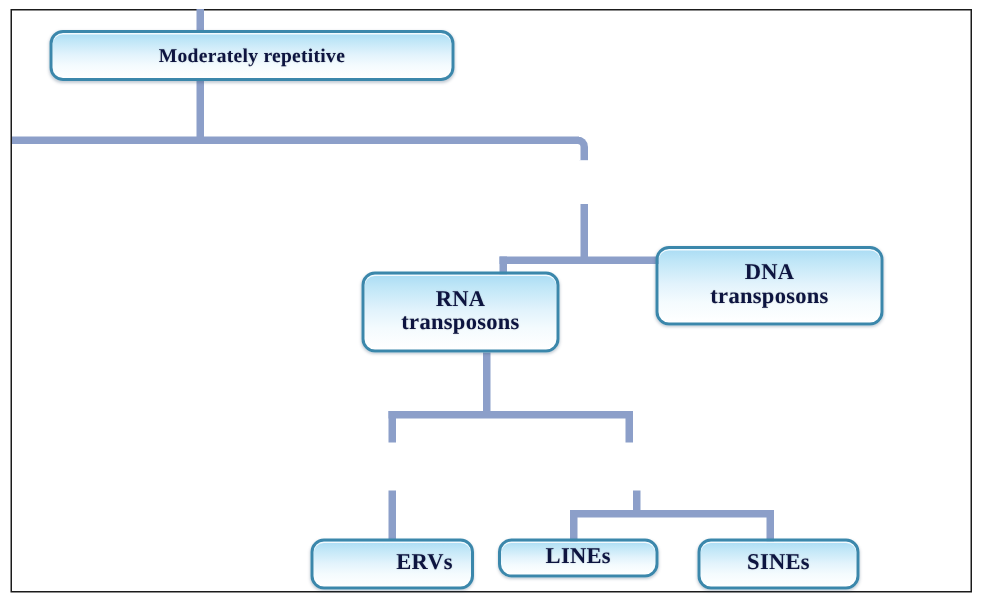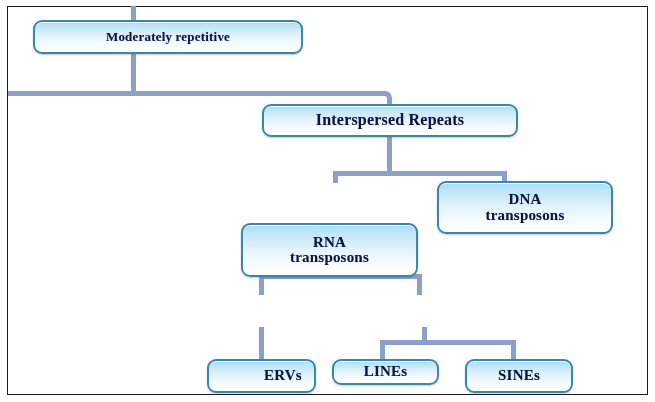--- a/index.html
+++ b/index.html
@@ -77,22 +77,22 @@
   }
   .node .label {
     display: block;
     padding: 0 6px;
   }
   .node .label .l2 { display: block; text-align: center; }
 
   
   #node-moderately-repetitive { left: 20px;  top: 20px;  width: 270px; height: 34px; font-size: 13px; margin-left: 13px; }
   #node-interspersed-repeats  { left: 262px; top: 104px; width: 256px; height: 33px; font-size: 16px; }
-  #node-rna-transposons       { left: 241px; top: 181px; width: 177px; height: 54px; font-size: 15px; margin-top: 42px; }
-  #node-dna-transposons       { left: 437px; top: 181px; width: 176px; height: 53px; font-size: 15px; }
+  #node-rna-transposons       { left: 241px; top: 181px; width: 132px; height: 54px; font-size: 15px; }
+  #node-dna-transposons       { left: 437px; top: 164px; width: 152px; height: 53px; font-size: 15px; }
   #node-ltr                   { left: 216px; top: 293px; width: 112px; height: 34px; font-size: 16px; }
   #node-non-ltr               { left: 370px; top: 293px; width: 109px; height: 34px; font-size: 15px; }
   #node-ervs                  { left: 207px; top: 359px; width: 109px; height: 34px; font-size: 15px; padding-left: 43px; }
   #node-lines                 { left: 332px; top: 359px; width: 107px; height: 26px; font-size: 15px; }
   #node-sines                 { left: 465px; top: 359px; width: 108px; height: 34px; font-size: 15px; }
 </style>
 </head>
 <body>
 
 <div id="diagram-canvas">
@@ -123,23 +123,20 @@
 
   <div class="conn v" style="left:422px; top:327px; height:17px;"></div>
   <div class="conn h" style="left:380px; top:340px; width:136px;"></div>
   <div class="conn v" style="left:380px; top:340px; height:21px;"></div>
   <div class="conn v" style="left:511px; top:340px; height:21px;"></div>
 
   <div class="node" id="node-moderately-repetitive">
     <span class="label">Moderately repetitive</span>
   </div>
 
-  <div class="node" id="node-interspersed-repeats">
-    <span class="label">Interspersed Repeats</span>
-  </div>
 
   <div class="node" id="node-rna-transposons">
     <span class="label">
       <span class="l1">RNA</span>
       <span class="l2">transposons</span>
     </span>
   </div>
 
   <div class="node" id="node-dna-transposons">
     <span class="label">

